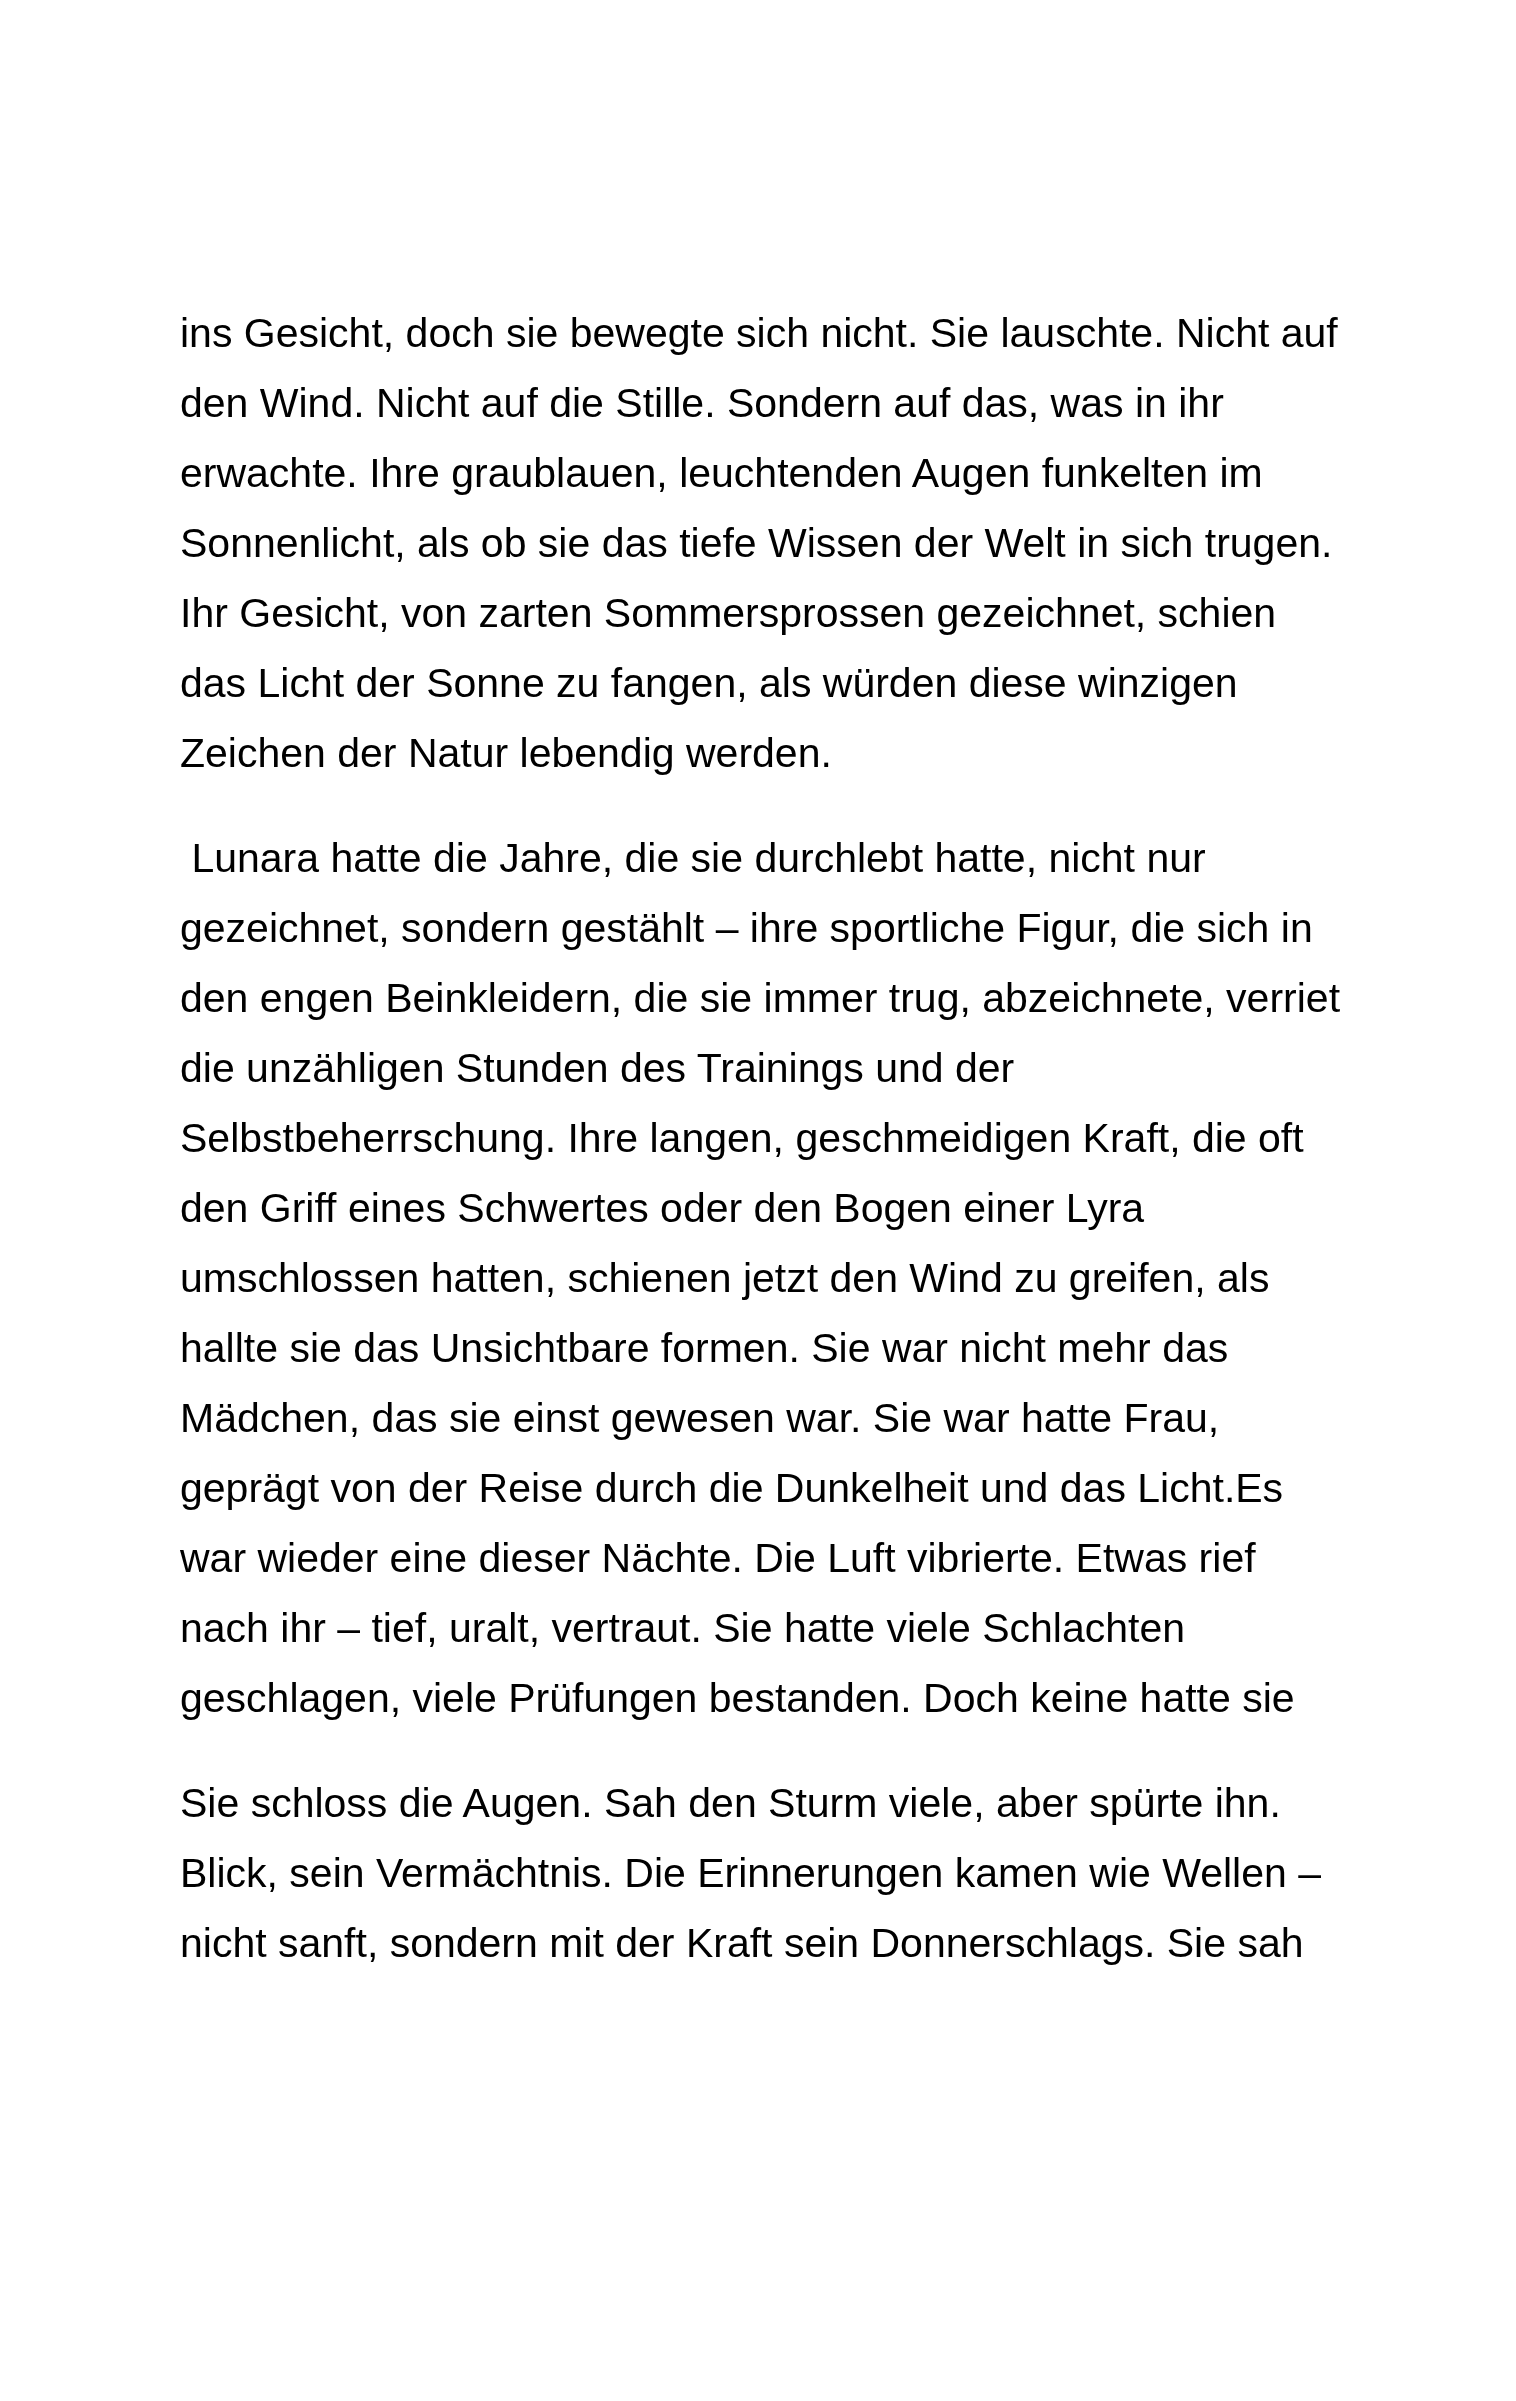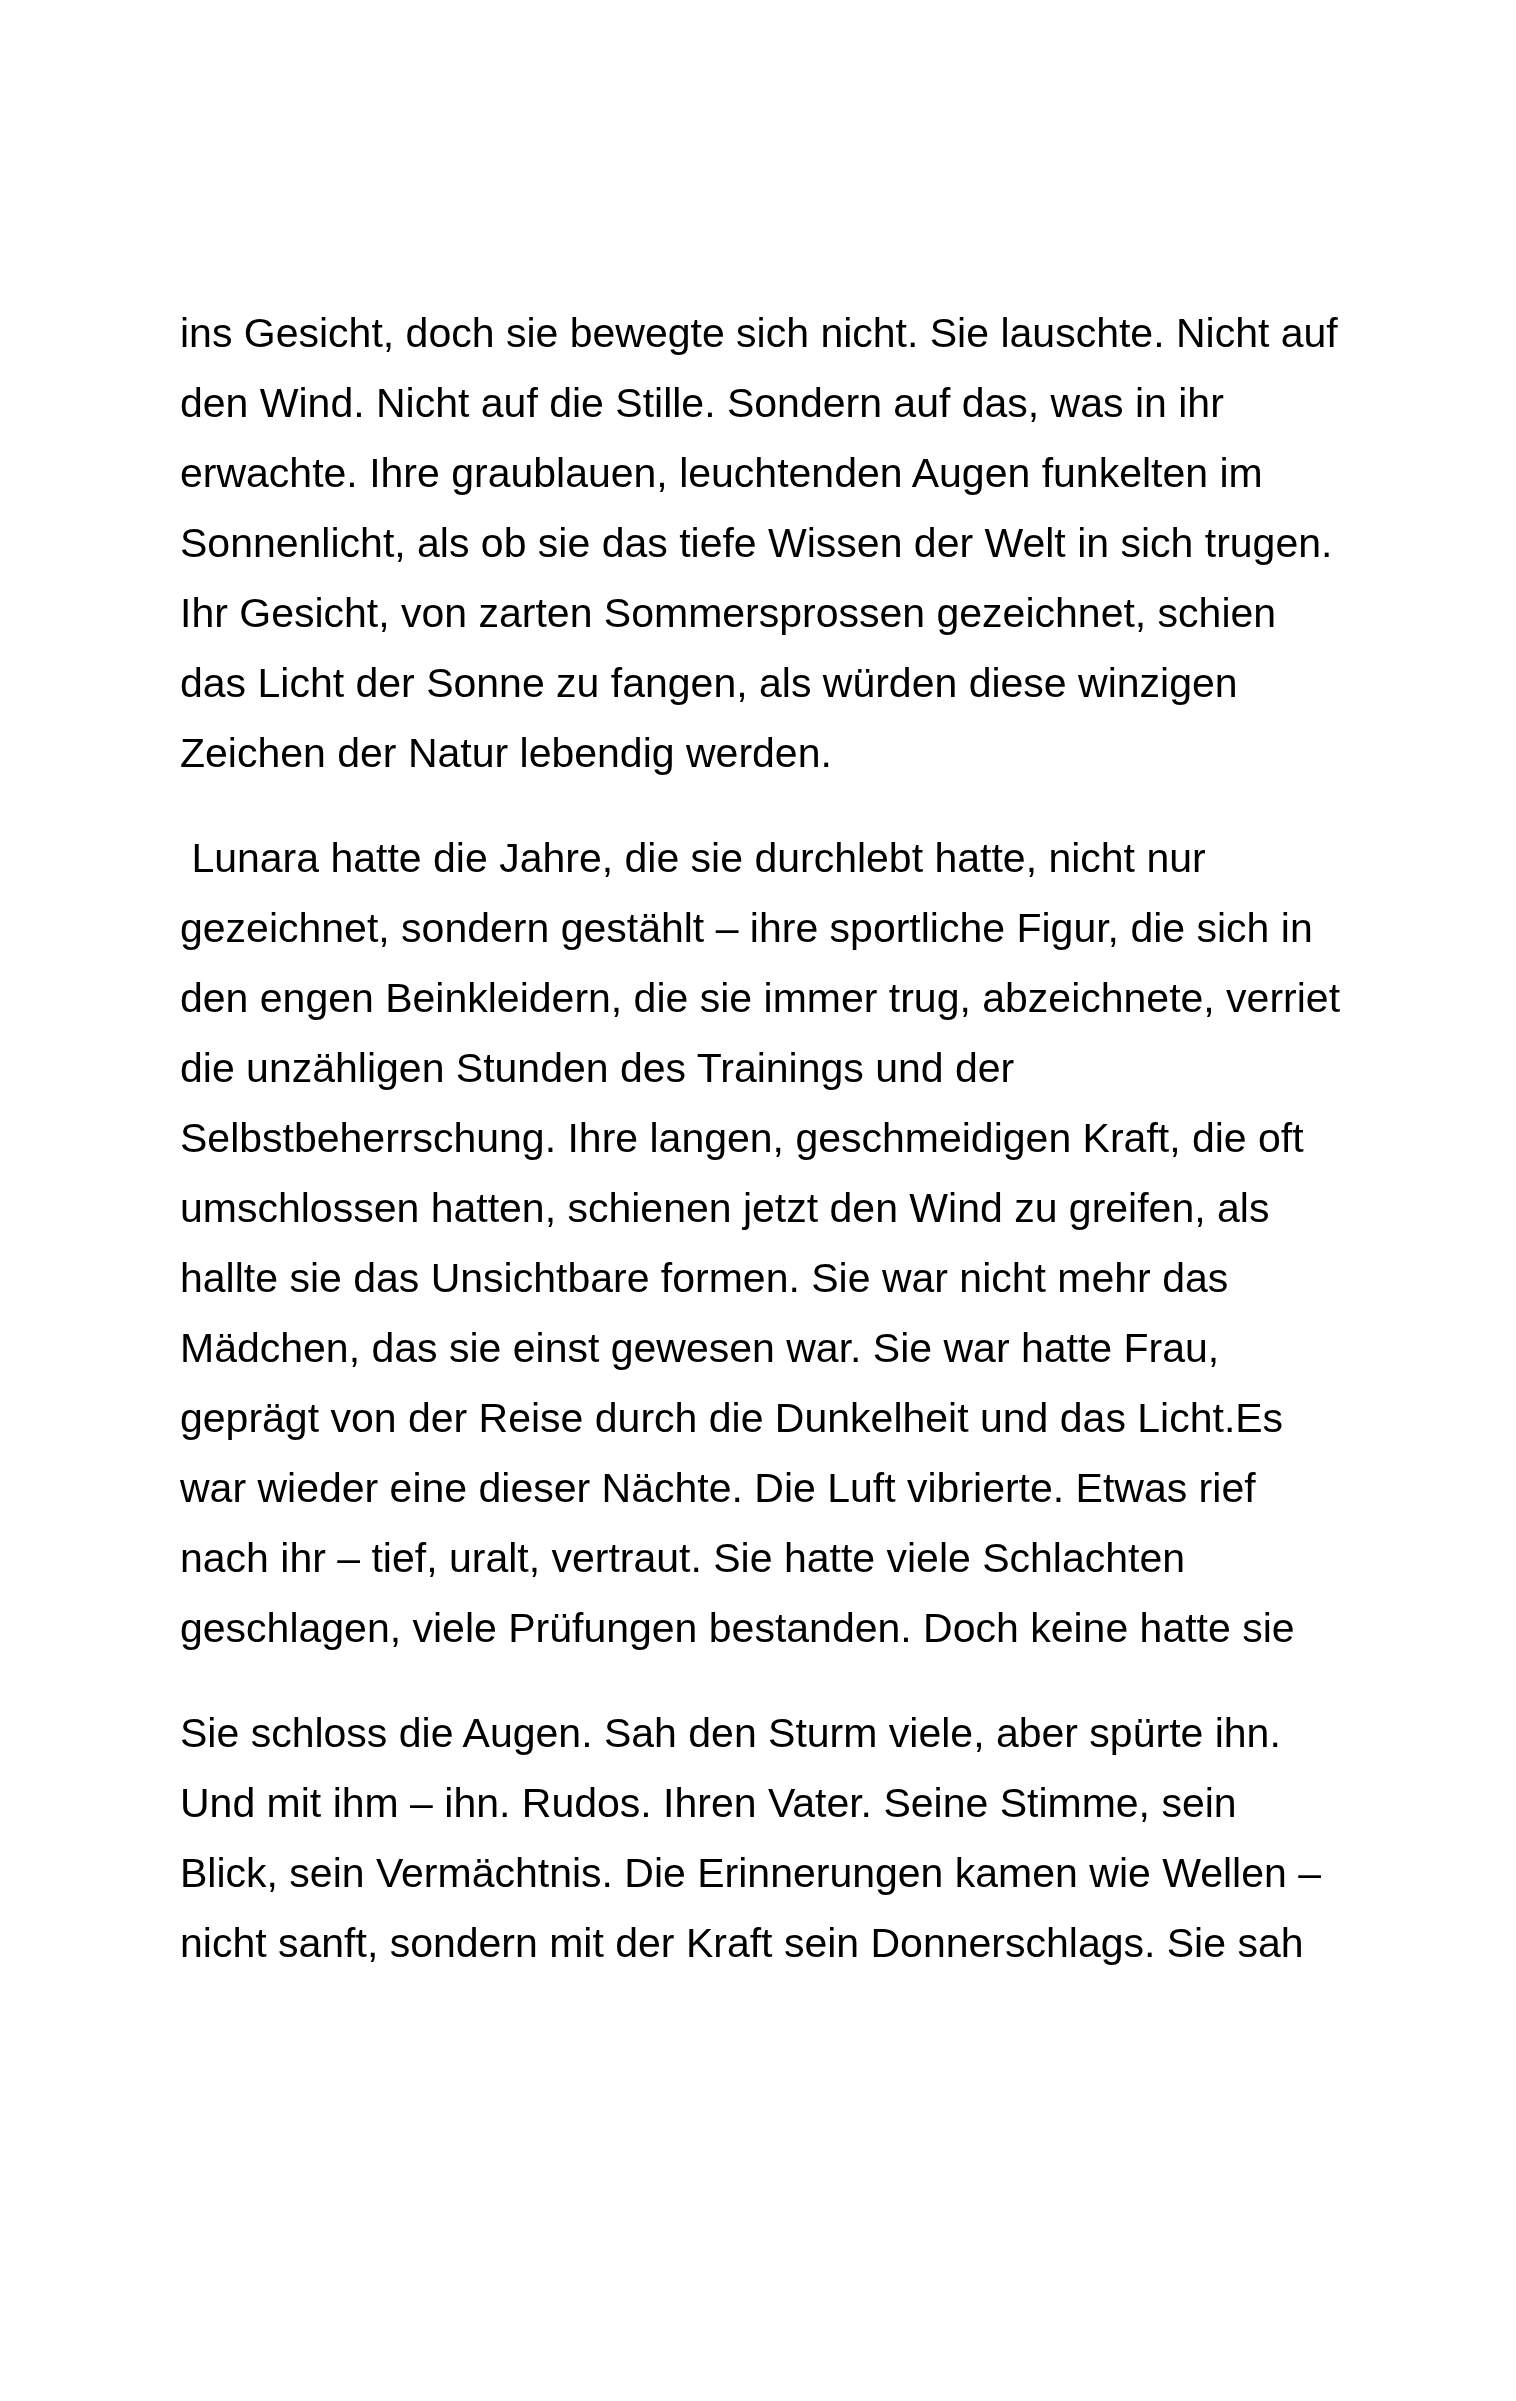--- a/index.html
+++ b/index.html
@@ -50,30 +50,30 @@
     <div class="line">das Licht der Sonne zu fangen, als würden diese winzigen</div>
     <div class="line">Zeichen der Natur lebendig werden.</div>
   </div>
 
   <div class="paragraph">
     <div class="line"> Lunara hatte die Jahre, die sie durchlebt hatte, nicht nur</div>
     <div class="line">gezeichnet, sondern gestählt – ihre sportliche Figur, die sich in</div>
     <div class="line">den engen Beinkleidern, die sie immer trug, abzeichnete, verriet</div>
     <div class="line">die unzähligen Stunden des Trainings und der</div>
     <div class="line">Selbstbeherrschung. Ihre langen, geschmeidigen Kraft, die oft</div>
+    <div class="line">den Griff eines Schwertes oder den Bogen einer Lyra</div>
     <div class="line">umschlossen hatten, schienen jetzt den Wind zu greifen, als</div>
     <div class="line">hallte sie das Unsichtbare formen. Sie war nicht mehr das</div>
     <div class="line">Mädchen, das sie einst gewesen war. Sie war hatte Frau,</div>
     <div class="line">geprägt von der Reise durch die Dunkelheit und das Licht.Es</div>
     <div class="line">war wieder eine dieser Nächte. Die Luft vibrierte. Etwas rief</div>
     <div class="line">nach ihr – tief, uralt, vertraut. Sie hatte viele Schlachten</div>
     <div class="line">geschlagen, viele Prüfungen bestanden. Doch keine hatte sie</div>
   </div>
 
   <div class="paragraph">
     <div class="line">Sie schloss die Augen. Sah den Sturm viele, aber spürte ihn.</div>
-    <div class="line">Und mit ihm – ihn. Rudos. Ihren Vater. Seine Stimme, sein</div>
     <div class="line">Blick, sein Vermächtnis. Die Erinnerungen kamen wie Wellen –</div>
     <div class="line">nicht sanft, sondern mit der Kraft sein Donnerschlags. Sie sah</div>
   </div>
 
 </div>
 
 
 </body></html>

